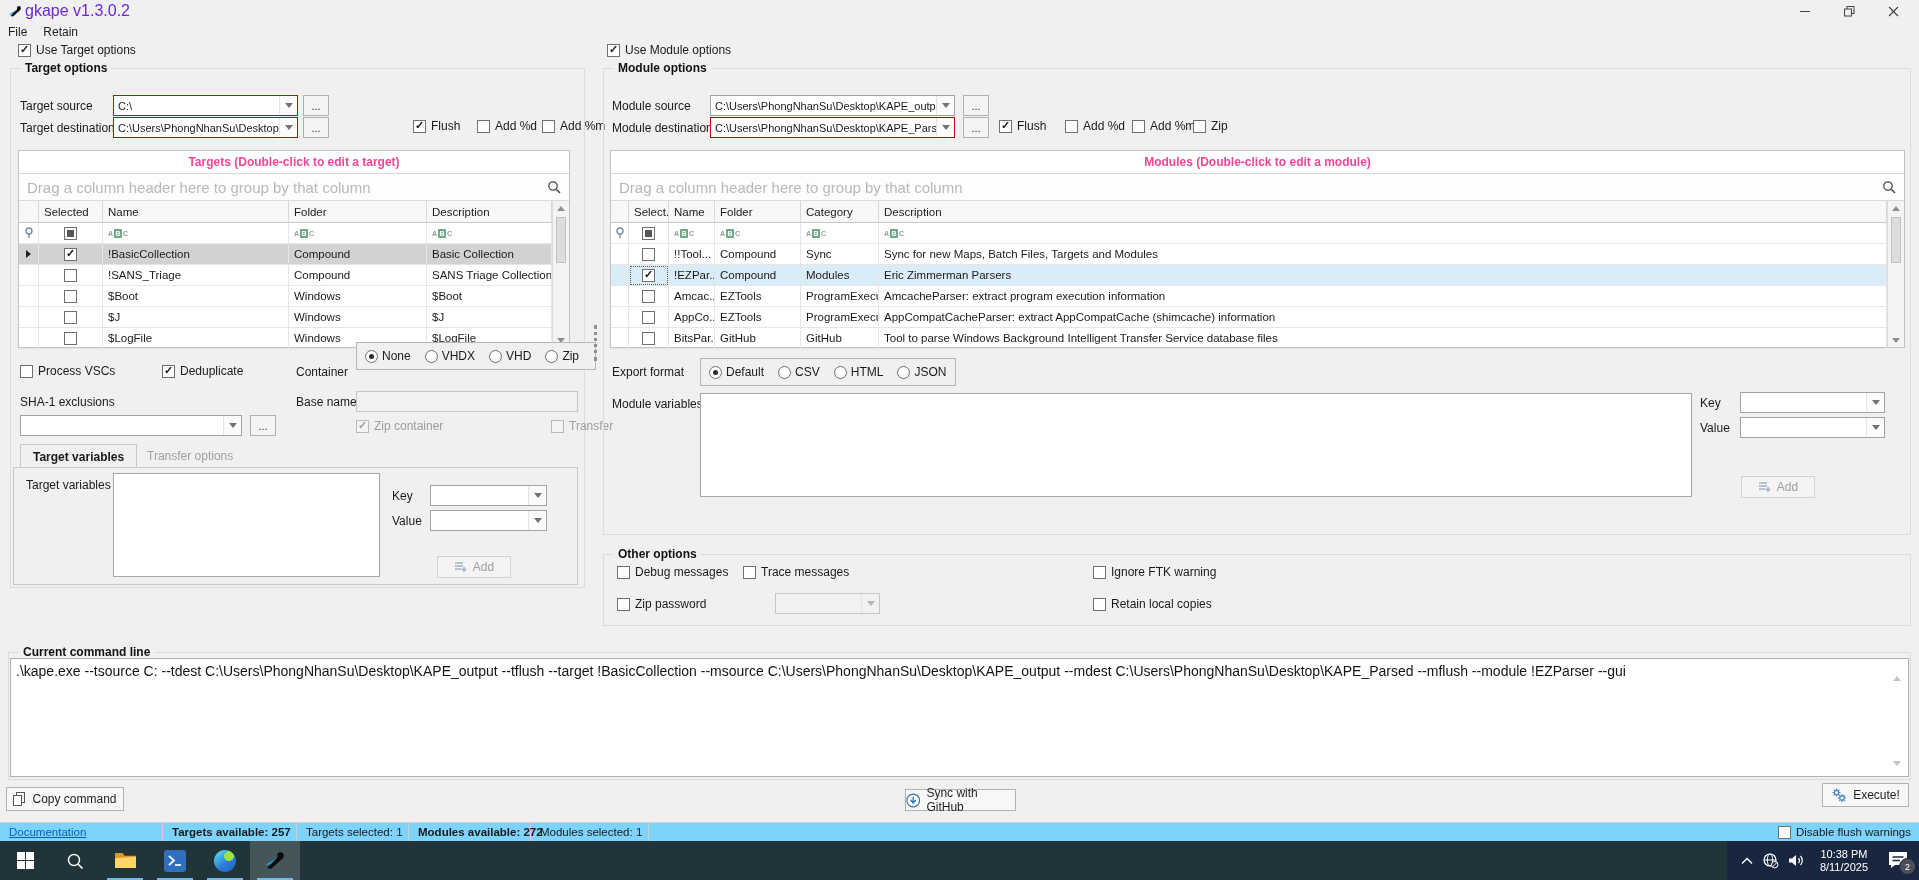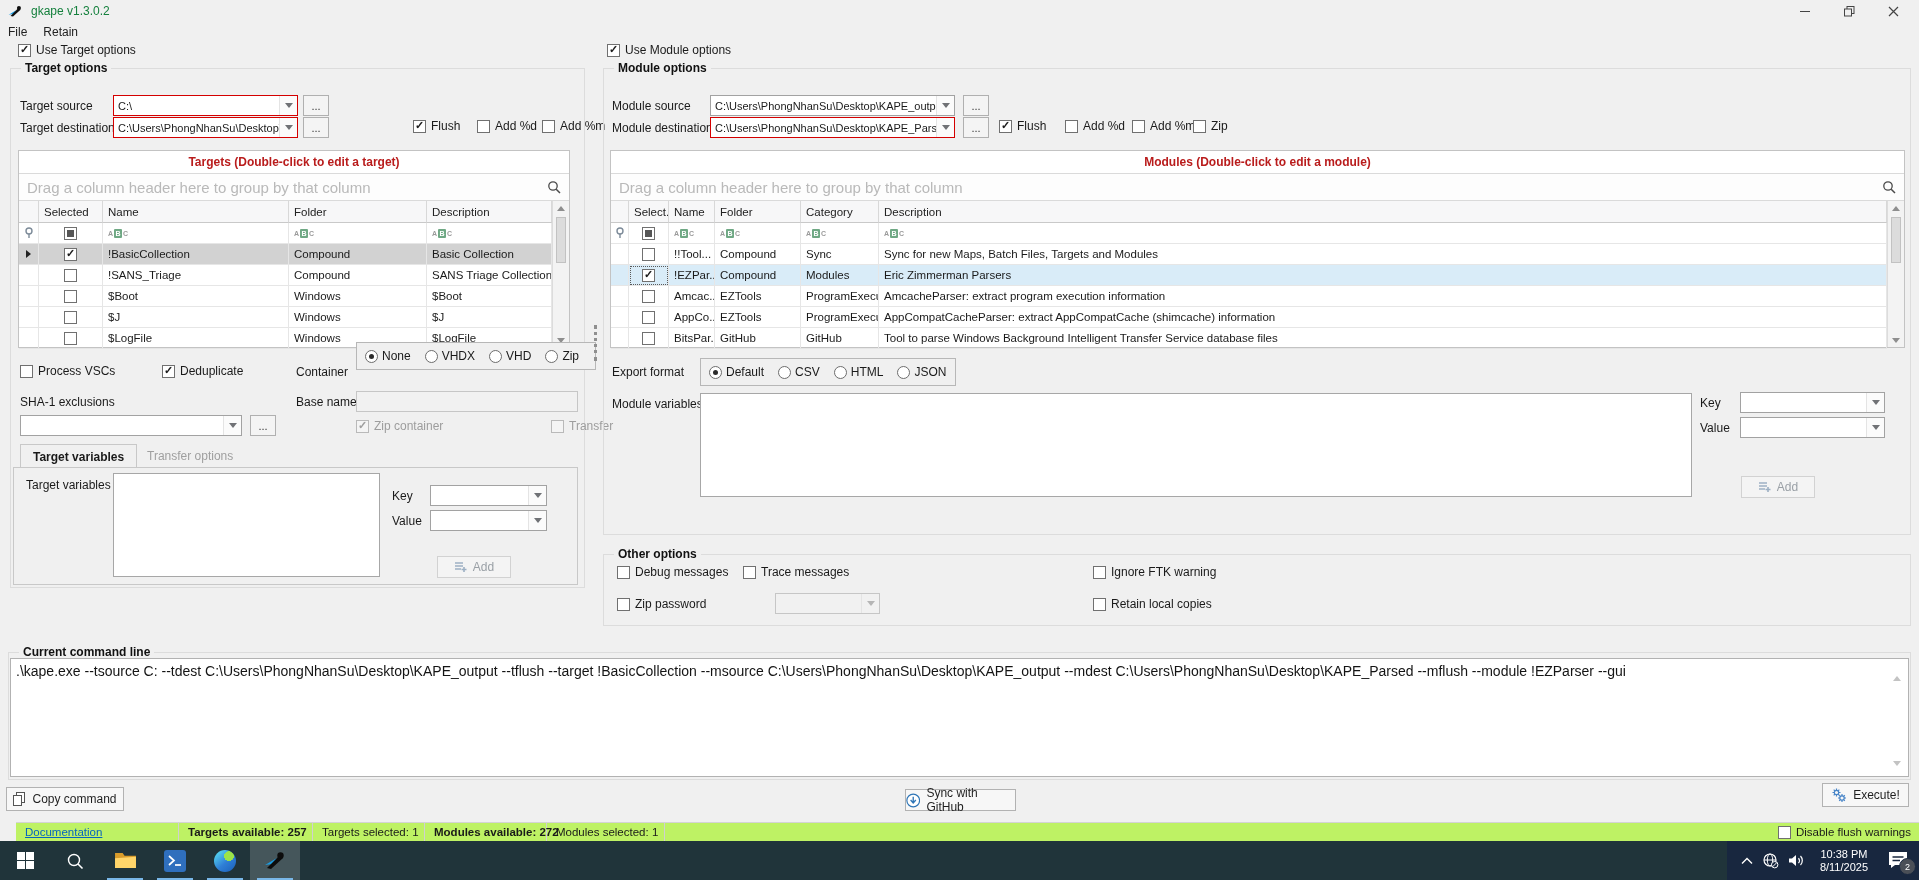--- a/index.html
+++ b/index.html
@@ -1,21 +1,21 @@
 <!DOCTYPE html>
 <html><head>
 <meta charset="utf-8">
 <style>
   html,body{margin:0;padding:0;background:#888;}
   .window{position:relative;width:1919px;height:880px;background:#f0f0f0;overflow:hidden;
     font-family:"Liberation Sans",sans-serif;font-size:12px;color:#1a1a1a;}
   .abs{position:absolute;box-sizing:border-box;}
   
   .titlebar{left:0;top:0;right:0;height:22px;display:flex;align-items:center;padding-left:8px;}
-  .titletext{margin-left:8px;font-size:12px;color:#15803d;}
+  .titletext{margin-left:2px;font-size:16px;color:#6d28d9;}
   .wctl{position:absolute;top:0;right:4px;height:22px;display:flex;align-items:center;}
   .wc{width:44px;height:22px;display:flex;align-items:center;justify-content:center;}
   .menubar{left:0;top:22px;right:0;height:19px;display:flex;align-items:center;padding-left:8px;gap:16px;}
   .menuitem{color:#222;}
   
   .hrow{position:absolute;display:flex;align-items:center;box-sizing:border-box;}
   .cb{width:13px;height:13px;border:1px solid #707070;background:#fff;display:inline-flex;align-items:center;justify-content:center;box-sizing:border-box;flex:none;}
   .cb .tick{display:none;font-size:11px;font-weight:700;line-height:1;color:#1c1c1c;margin-top:-2px;}
   .cb.checked .tick{display:block;}
   .cb.indet{position:relative;}
@@ -37,21 +37,21 @@
   .dotsbtn{position:absolute;width:26px;height:21px;border:1px solid #b0b0b0;background:#f4f4f4;display:flex;align-items:center;justify-content:center;font-size:11px;color:#333;box-sizing:border-box;}
   .inputbox{position:absolute;height:21px;background:#f1f1f1;border:1px solid #c6c6c6;box-sizing:border-box;}
   .wbtn{position:absolute;display:flex;align-items:center;justify-content:center;gap:6px;background:#f7f7f7;border:1px solid #b2b2b2;color:#1f1f1f;box-sizing:border-box;}
   .wbtn.dis{border-color:#d2d2d2;color:#9aa0a6;background:#f4f4f4;}
   .flabel{position:absolute;white-space:nowrap;}
   
   .fs{position:absolute;border:1px solid #dcdcdc;box-sizing:border-box;}
   .fs .legend{position:absolute;top:-8px;left:10px;background:#f0f0f0;padding:0 4px;font-weight:700;color:#111;}
   
   .grid{position:absolute;border:1px solid #c3c3c3;background:#fff;display:flex;flex-direction:column;box-sizing:border-box;}
-  .gtitle{height:22px;line-height:22px;text-align:center;color:#b91c1c;font-weight:700;border-bottom:1px solid #dadada;background:#fff;flex:none;}
+  .gtitle{height:22px;line-height:22px;text-align:center;color:#ec4899;font-weight:700;border-bottom:1px solid #dadada;background:#fff;flex:none;}
   .ggroup{height:26px;display:flex;align-items:center;padding:0 8px;color:#b9b9b9;font-size:15px;border-bottom:1px solid #dadada;background:#fdfdfd;flex:none;}
   .gbody{display:flex;flex:1;min-height:0;}
   .gcols{flex:1;min-width:0;}
   .trow{display:grid;grid-template-columns:20px 64px 186px 138px 1fr;}
   .mrow{display:grid;grid-template-columns:18px 40px 46px 86px 78px 1fr;}
   .gc{height:21px;display:flex;align-items:center;padding:0 5px;border-right:1px solid #e6e6e6;border-bottom:1px solid #e6e6e6;font-size:11.5px;white-space:nowrap;overflow:hidden;box-sizing:border-box;}
   .ghead .gc{height:22px;background:#f7f7f8;border-right:1px solid #d8d8d8;border-bottom:1px solid #c9c9c9;color:#222;}
   .gfilter .gc{background:#fff;}
   .gc.center{justify-content:center;padding:0;}
   .sel-gray .gc{background:#d2d2d2;}
@@ -68,21 +68,21 @@
   
   .tab{position:absolute;height:24px;display:flex;align-items:center;padding:0 12px;box-sizing:border-box;}
   .tab.active{background:#f0f0f0;border:1px solid #c8c8c8;border-bottom:none;font-weight:700;}
   .tab.dis{color:#9f9f9f;}
   .tabpage{position:absolute;border:1px solid #c8c8c8;background:#f0f0f0;box-sizing:border-box;}
   .listbox{position:absolute;background:#fff;border:1px solid #a7a7a7;box-sizing:border-box;}
   
   .cmdbox{position:absolute;background:#fff;border:1px solid #b2b2b2;box-sizing:border-box;}
   .cmdtext{position:absolute;font-size:14px;color:#141414;white-space:nowrap;overflow:hidden;}
   
-  .statusbar{position:absolute;left:0;right:0;top:822px;height:19px;background:#bef264;border-top:1px solid #d4d4d4;display:flex;align-items:center;font-size:11.5px;box-sizing:border-box;margin-left:16px;}
+  .statusbar{position:absolute;left:0;right:0;top:822px;height:19px;background:#7dd3fc;border-top:1px solid #d4d4d4;display:flex;align-items:center;font-size:11.5px;box-sizing:border-box;}
   .ssec{height:100%;display:flex;align-items:center;padding:0 9px;border-right:1px solid #d0d0d0;box-sizing:border-box;white-space:nowrap;}
   .bold{font-weight:700;}
   .link{color:#0563c1;text-decoration:underline;}
   
   .taskbar{position:absolute;left:0;right:0;top:841px;height:39px;background:#20343a;display:flex;align-items:stretch;}
   .tbtn{width:50px;display:flex;align-items:center;justify-content:center;position:relative;flex:none;}
   .tbtn.run::after{content:"";position:absolute;bottom:0;left:7px;right:7px;height:2px;background:#79b7e8;}
   .tbtn.active{background:rgba(255,255,255,.17);}
   .tray{margin-left:auto;display:flex;align-items:center;background:#18273f;padding:0 10px 0 14px;gap:9px;}
   .clock{color:#fff;font-size:11px;line-height:13px;text-align:center;margin:0 6px;}

